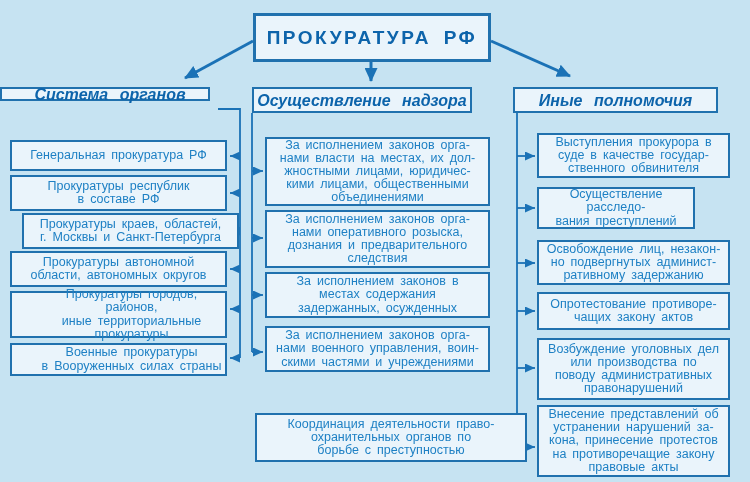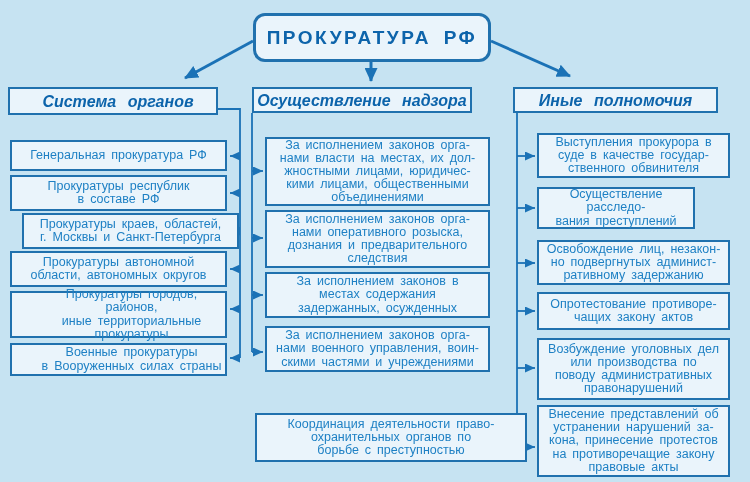--- a/index.html
+++ b/index.html
@@ -20,21 +20,21 @@
     padding:1px 2px;
   }
   .header-box {
     font-weight:bold; font-style:italic; font-size:16px;
     color:var(--heading-text,#0d64ab); word-spacing:7px; line-height:17px;
   }
   .title-box {
     font-weight:bold; font-style:normal; font-size:19px;
     letter-spacing:2.5px; word-spacing:5px;
     color:var(--heading-text,#0d64ab);
-    border-width:3px; line-height:22px;border-radius:12px;
+    border-width:3px; line-height:22px;
   }
   .connector-layer { position:absolute; left:0; top:0; pointer-events:none; }
   .cline { stroke:var(--connector,#1b72b6); stroke-width:1.8; fill:none; }
   .cline.thick { stroke-width:3; }
   .arrhead { fill:var(--connector,#1b72b6); }
 </style>
 </head>
 <body>
 
 <div class="stage">
@@ -80,21 +80,21 @@
       <line class="cline" x1="517" y1="263" x2="535" y2="263" marker-end="url(#arrS)"></line>
       <line class="cline" x1="517" y1="311" x2="535" y2="311" marker-end="url(#arrS)"></line>
       <line class="cline" x1="517" y1="368" x2="535" y2="368" marker-end="url(#arrS)"></line>
       <line class="cline" x1="517" y1="447" x2="535" y2="447" marker-end="url(#arrS)"></line>
       <line class="cline" x1="517" y1="430" x2="490" y2="430" marker-end="url(#arrS)"></line>
     </g>
   </svg>
 
   <div class="box title-box" style="left:253px; top:13px; width:238px; height:49px;">ПРОКУРАТУРА РФ</div>
 
-  <div class="box header-box" style="left:8px; top:87px; width:210px; height:28px;padding-left:12px;">Система органов</div>
+  <div class="box header-box" style="left:0; top:87px; width:210px; height:14px;padding-left:12px;">Система органов</div>
   <div class="box header-box" style="left:252px; top:87px; width:220px; height:26px;">Осуществление надзора</div>
   <div class="box header-box" style="left:513px; top:87px; width:205px; height:26px;">Иные полномочия</div>
 
   <div class="box" style="left:10px; top:140px; width:217px; height:31px;">Генеральная прокуратура РФ</div>
   <div class="box" style="left:10px; top:175px; width:217px; height:36px;">Прокуратуры республик
 в составе РФ</div>
   <div class="box" style="left:22px; top:213px; width:217px; height:36px;">Прокуратуры краев, областей,
 г. Москвы и Санкт-Петербурга</div>
   <div class="box" style="left:10px; top:251px; width:217px; height:36px;">Прокуратуры автономной
 области, автономных округов</div>

